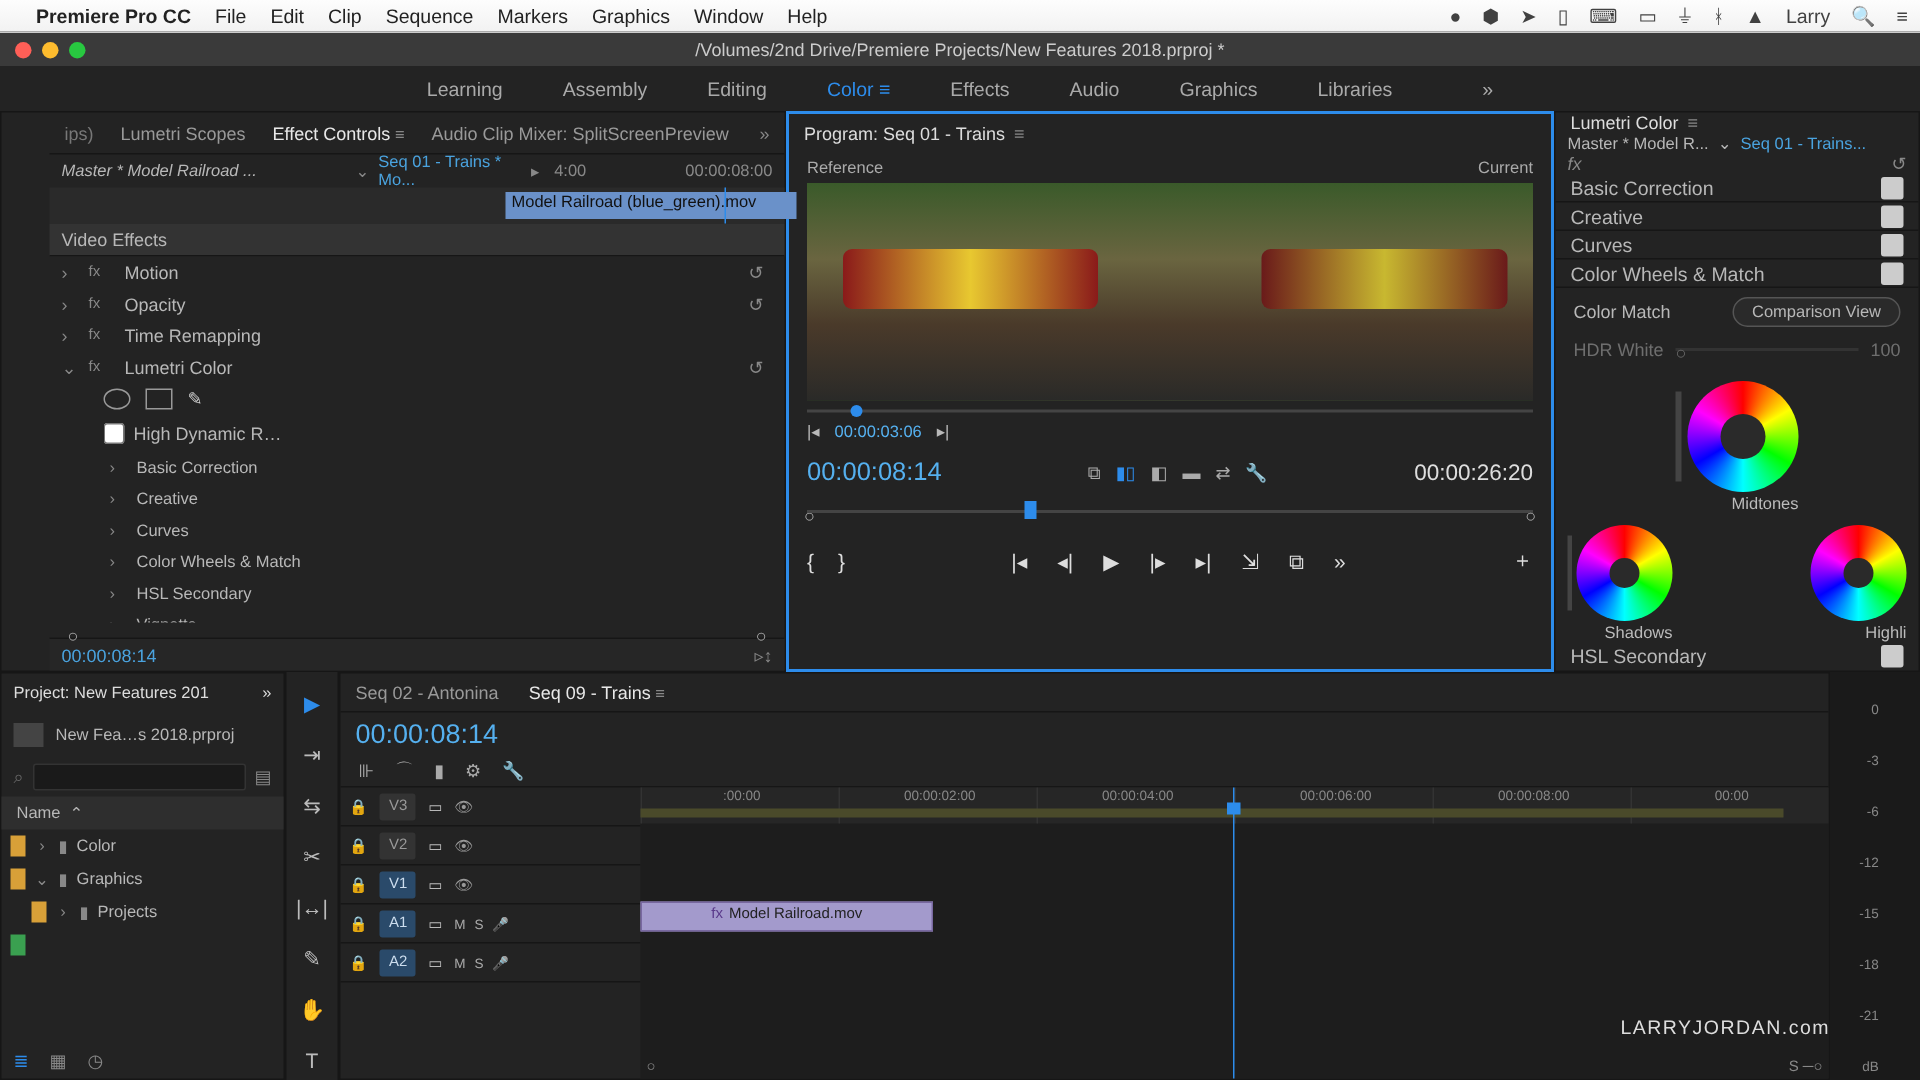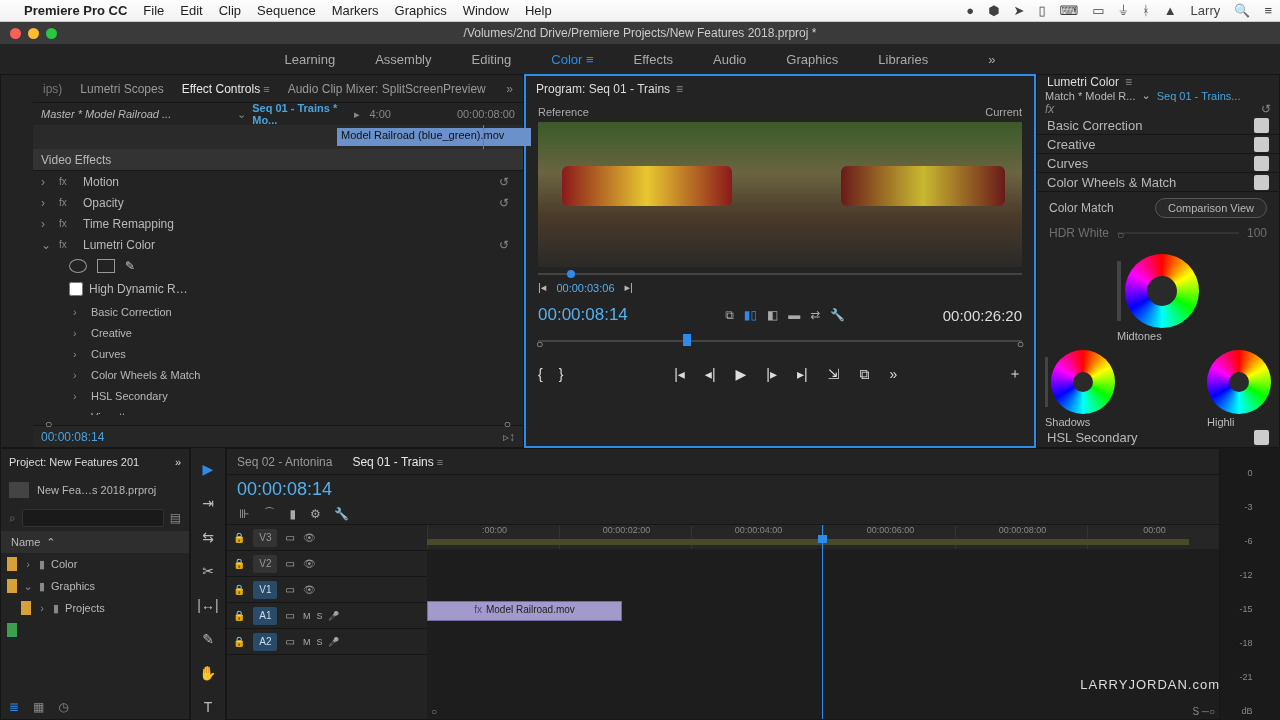--- a/index.html
+++ b/index.html
@@ -19,21 +19,21 @@
 .workspace-tabs .ws.active::after { content:" ≡"; }
 .workspace-tabs .more { margin-left:20px; color:#aaa; }
 .main { display:flex; height:374px; }
 .panel { background:#232323; border:1px solid #161616; }
 .panel-tabs { height:28px; display:flex; align-items:center; gap:18px; padding:0 10px; font-size:12px; color:#999; border-bottom:1px solid #161616; }
 .panel-tabs .tab.active { color:#e8e8e8; }
 .panel-tabs .tab.active::after { content:" ≡"; font-size:11px; color:#888; }
 .ec-panel { width:524px; display:flex; flex-direction:column;padding-left:32px; }
 .clip-row { display:flex; align-items:center; height:22px; font-size:11px; padding:0 8px; gap:6px; }
 .clip-row .name { width:190px; white-space:nowrap; overflow:hidden; text-overflow:ellipsis;font-style:italic; }
-.clip-row .seq { color:#4aa3df; flex:1;font-weight:bold; }
+.clip-row .seq { color:#4aa3df; flex:1; }
 .ec-timeline { position:relative; height:24px; background:#2a2a2a; }
 .clip-bar { position:absolute; top:3px; left:304px; width:194px; height:18px; background:#6a91c9; color:#111; font-size:11px; padding:1px 4px; white-space:nowrap; overflow:hidden; }
 .playhead { position:absolute; top:0; bottom:0; width:1px; background:#2d8ceb; }
 .ec-header { height:22px; background:#333; display:flex; align-items:center; padding:0 8px; font-size:12px; border-bottom:1px solid #161616; }
 .ec-list { flex:1; overflow:hidden; }
 .ec-item { height:21px; display:flex; align-items:center; padding-left:8px; gap:8px; font-size:12px; }
 .ec-item .arrow { width:10px; color:#888; }
 .ec-item .fx { width:12px; color:#888; font-size:10px; margin-right:4px; }
 .ec-item .reset { margin-left:auto; margin-right:14px; color:#888; }
 .ec-sub { padding-left:40px; font-size:11px; }
@@ -73,21 +73,21 @@
 .lum-fx { height:20px; padding:0 8px; color:#888; display:flex; justify-content:space-between; align-items:center; }
 .lum-section { height:34px; display:flex; align-items:center; justify-content:space-between; padding:0 10px; border-bottom:1px solid #161616; font-size:13px; }
 .lum-section .chk { width:15px; height:15px; background:#ccc; border-radius:2px; }
 .lum-subsec { padding:6px 12px; display:flex; flex-direction:column; gap:8px; font-size:12px; }
 .lum-btn { border:1px solid #555; border-radius:12px; padding:3px 12px; font-size:11px; background:#2a2a2a; }
 .lum-row { display:flex; align-items:center; justify-content:space-between; }
 .wheels { display:flex; gap:20px; padding:8px 10px; justify-content:center; }
 .wheel { width:74px; height:74px; border-radius:50%; background:conic-gradient(red,yellow,lime,cyan,blue,magenta,red); position:relative; }
 .wheel::after { content:""; position:absolute; inset:22px; border-radius:50%; background:#2a2a2a; }
 .wheel-label { text-align:center; font-size:11px; margin-top:2px; color:#bbb; }
-.wheel-group { display:flex; flex-direction:column; align-items:flex-start; }
+.wheel-group { display:flex; flex-direction:column; align-items:flex-end; }
 .wheels-row2 { display:flex; justify-content:space-between; padding:0 8px; }
 .wheels-row2 .wheel { width:64px; height:64px; }
 
 .lower { display:flex; height:272px;text-align:center; }
 .project-panel { width:190px; display:flex; flex-direction:column; }
 .proj-tabs { height:26px; display:flex; align-items:center; padding:0 8px; gap:8px; font-size:11px; color:#ddd; }
 .proj-file { height:30px; display:flex; align-items:center; gap:8px; padding:0 8px; font-size:11px; }
 .proj-file .icon { width:20px; height:16px; background:#444; }
 .proj-search { height:26px; display:flex; align-items:center; padding:0 8px; gap:6px; }
 .proj-search .field { flex:1; height:18px; background:#1a1a1a; border:1px solid #333; border-radius:2px; }
@@ -331,21 +331,21 @@
       <span class="plus">＋</span>
     </div>
   </div>
 
   <div class="panel lumetri-panel">
     <div class="lum-tabs">
         <span class="tab active">Lumetri Color</span>
         <span style="margin-left:6px;color:#888">≡</span>
       </div>
     <div class="lum-clip">
-      <span>Match * Model R...</span>
+      <span>Master * Model R...</span>
       <span>⌄</span>
       <span class="seqname">Seq 01 - Trains...</span>
     </div>
     <div class="lum-fx">
         <span style="font-style:italic">fx</span>
         <span>↺</span>
       </div>
     <div class="lum-section">
         <span>Basic Correction</span>
         <div class="chk"></div>
@@ -461,21 +461,21 @@
     <div class="tool">✂</div>
     <div class="tool">|↔|</div>
     <div class="tool">✎</div>
     <div class="tool">✋</div>
     <div class="tool">T</div>
   </div>
 
   <div class="panel timeline-panel">
     <div class="tl-tabs panel-tabs">
       <span class="tab">Seq 02 - Antonina</span>
-      <span class="tab active">Seq 01 - Trains</span>
+      <span class="tab active">Seq 09 - Trains</span>
     </div>
     <div class="tl-tc">
         <span class="tc">00:00:08:14</span>
       </div>
     <div class="tl-toolbar">
       <span>⊪</span>
       <span>⌒</span>
       <span>▮</span>
       <span>⚙</span>
       <span>🔧</span>

